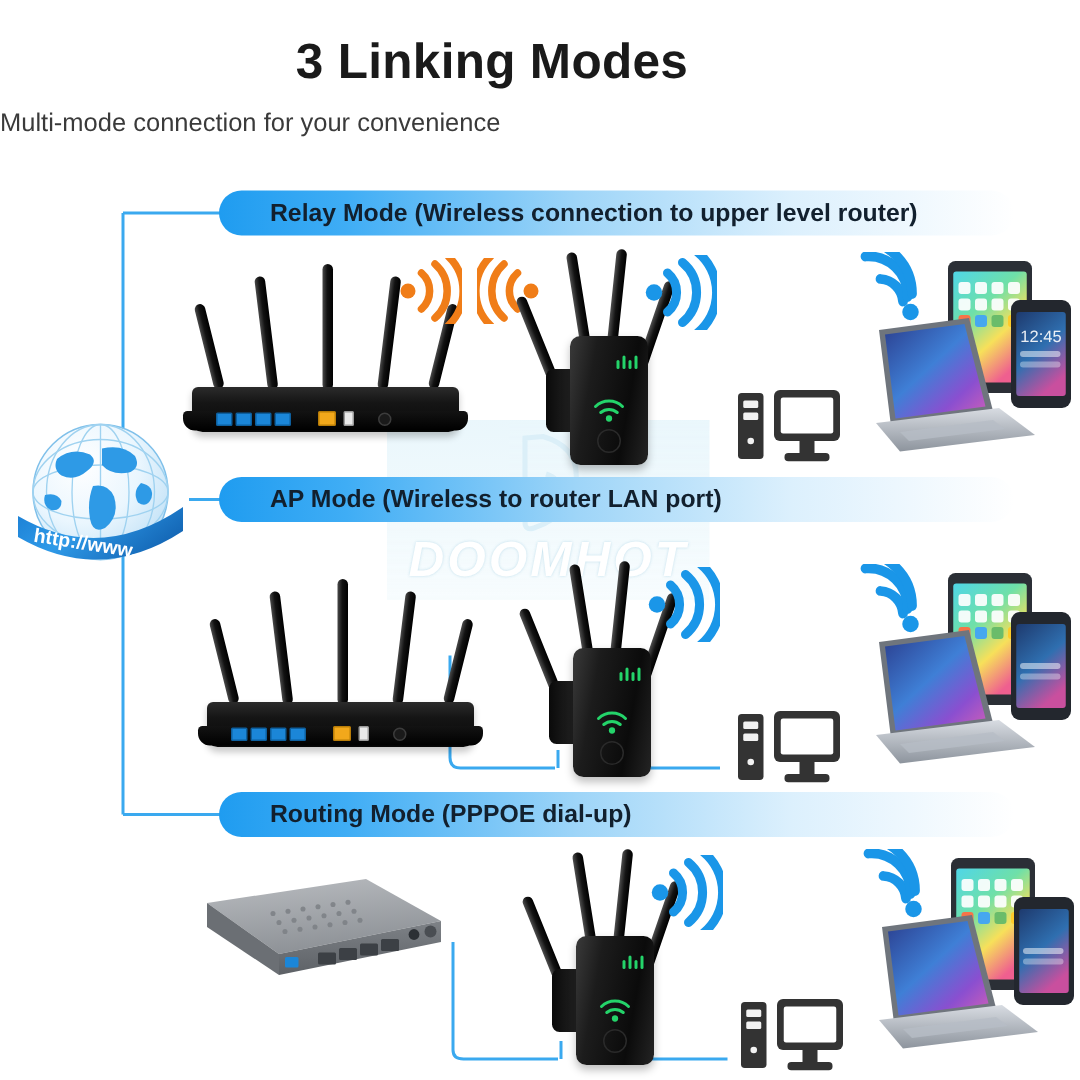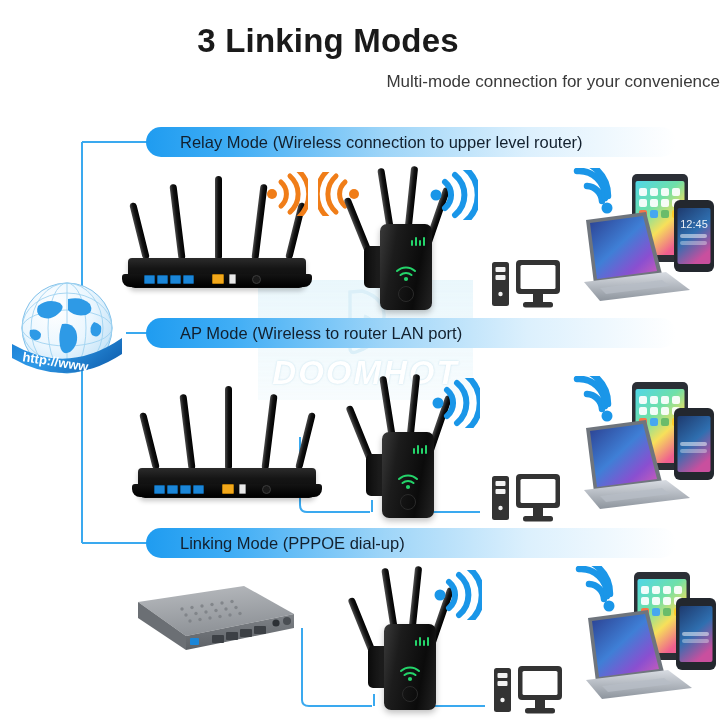--- a/index.html
+++ b/index.html
@@ -14,21 +14,21 @@
 
   
   .title {
     position: absolute; top: 22px; left: 0; width: 656px;
     text-align: center;
     font-size: 33px; font-weight: bold; color: #1a1a1a;
     letter-spacing: 0.2px;
   }
   .subtitle {
     position: absolute; top: 72px; left: 0; width: 720px;
-    text-align: right;
+    text-align: left;
     font-size: 17px; color: #3a3a3a;
   }
 
   
   .watermark {
     position: absolute; left: 258px; top: 280px;
     width: 215px; height: 120px;
     pointer-events: none;
     opacity: .75;
   }
@@ -48,20 +48,21 @@
   
   .lines { position: absolute; inset: 0; }
 
   
   .banner {
     position: absolute; height: 30px;
     border-radius: 15px;
     background: linear-gradient(90deg, #1f9cf0 0%, #3fadf5 16%, #9ed5f8 45%, #dcf0fd 72%, #ffffff 100%);
     display: flex; align-items: center;
     padding-left: 34px;
+    font-weight: bold;
   }
   .banner-label {
     font-size: 16.5px; color: #12202e; white-space: nowrap;
   }
   #banner-1 { left: 146px; top: 127px; width: 530px; }
   #banner-2 { left: 146px; top: 318px; width: 530px; }
   #banner-3 { left: 146px; top: 528px; width: 530px; }
 
   
   .dev { position: absolute; }
@@ -214,21 +215,21 @@
     <text x="14" y="89" font-family="Liberation Sans, sans-serif" font-size="13" font-weight="bold" fill="#ffffff" transform="rotate(9 14 89)">http://www.</text>
   </svg>
 
   <div class="banner" id="banner-1">
     <span class="banner-label">Relay Mode (Wireless connection to upper level router)</span>
   </div>
   <div class="banner" id="banner-2">
     <span class="banner-label">AP Mode (Wireless to router LAN port)</span>
   </div>
   <div class="banner" id="banner-3">
-    <span class="banner-label">Linking Mode (PPPOE dial-up)</span>
+    <span class="banner-label">Routing Mode (PPPOE dial-up)</span>
   </div>
 
   <div class="dev router" style="left:122px; top:168px;">
     <div class="ant" style="left:14px;  height:58px; transform:rotate(-14deg);"></div>
     <div class="ant" style="left:52px;  height:76px; transform:rotate(-7deg);"></div>
     <div class="ant" style="left:93px;  height:84px;"></div>
     <div class="ant" style="left:134px; height:76px; transform:rotate(7deg);"></div>
     <div class="ant" style="left:170px; height:58px; transform:rotate(14deg);"></div>
     <div class="body"></div>
     <div class="ports">

